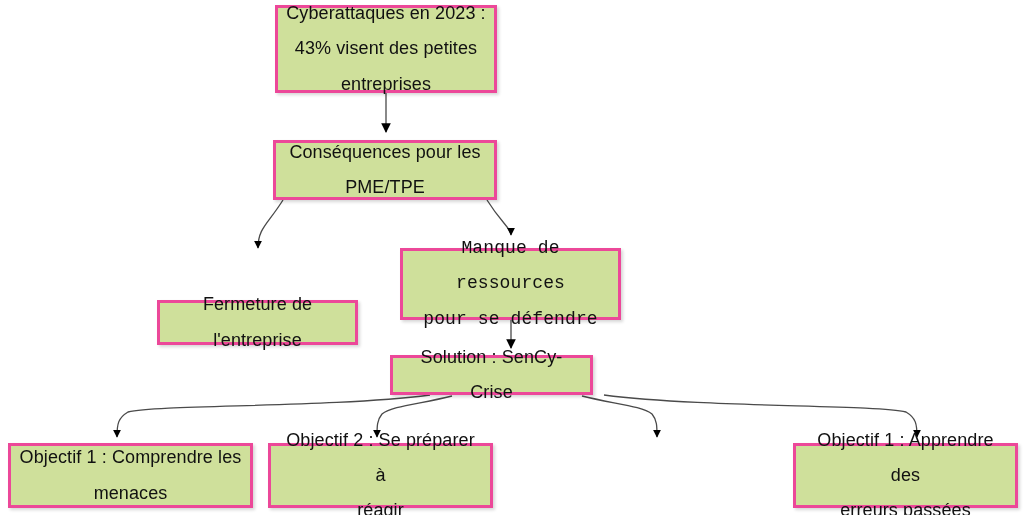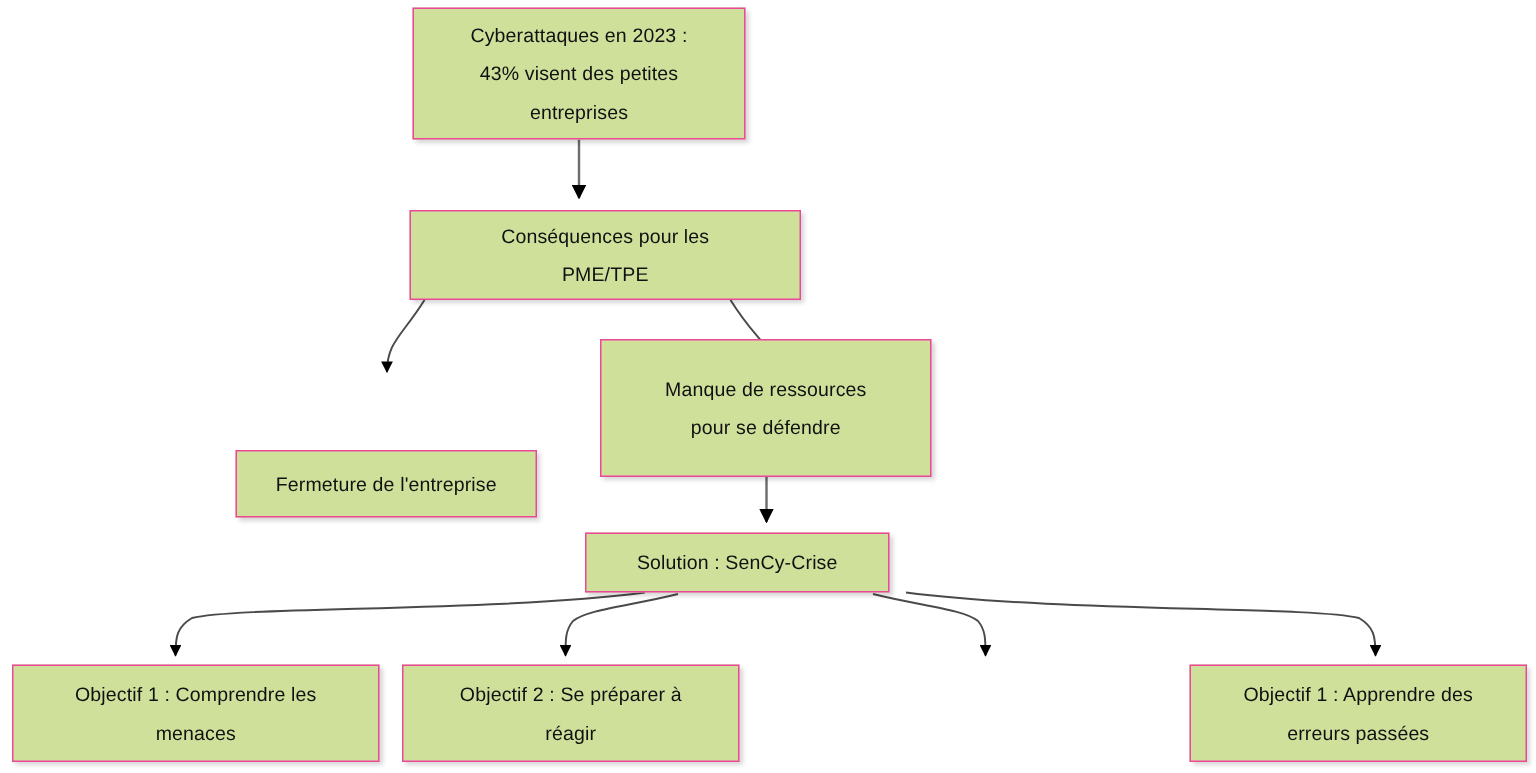--- a/index.html
+++ b/index.html
@@ -30,28 +30,28 @@
     top: 0;
     width: 1024px;
     height: 515px;
     pointer-events: none;
   }
 
   .node {
     position: absolute;
     box-sizing: border-box;
     background: #cfe09b;
-    border: 1px solid #ec4899;
+    border: 3px solid #ec4899;
     box-shadow: 2px 2px 3px rgba(0, 0, 0, 0.16);
     display: flex;
     align-items: center;
     justify-content: center;
     text-align: center;
     color: #111111;
-    font-size: 13px;
+    font-size: 18px;
     line-height: 1.95;
     padding: 0 8px;
     white-space: pre-line;
     letter-spacing: 0.1px;
   }
 
   .node-label {
     display: block;
     width: 100%;
     white-space: pre-line;
@@ -85,30 +85,30 @@
 
     <path d="M 604 395 C 704 408, 874 404, 906 412 C 916 418, 917 424, 917 437" fill="none" stroke="#4a4a4a" stroke-width="1.3" marker-end="url(#arrow)"></path>
   </svg>
 
   <div class="node" style="left:275px; top:5px; width:222px; height:88px;">
     <span class="node-label">Cyberattaques en 2023 :
 43% visent des petites
 entreprises</span>
   </div>
 
-  <div class="node" style="left:273px; top:140px; width:261px; height:60px;">
+  <div class="node" style="left:273px; top:140px; width:224px; height:60px;">
     <span class="node-label">Conséquences pour les
 PME/TPE</span>
   </div>
 
   <div class="node" style="left:157px; top:253px; width:201px; height:45px;margin-top:47px;">
     <span class="node-label">Fermeture de l'entreprise</span>
   </div>
 
-  <div class="node" style="left:400px; top:226px; width:221px; height:92px;">
+  <div class="node" style="left:400px; top:248px; width:221px; height:72px;font-family:Liberation Mono, monospace;">
     <span class="node-label">Manque de ressources
 pour se défendre</span>
   </div>
 
   <div class="node" style="left:390px; top:355px; width:203px; height:40px;">
     <span class="node-label">Solution : SenCy-Crise</span>
   </div>
 
   <div class="node" style="left:8px; top:443px; width:245px; height:65px;">
     <span class="node-label">Objectif 1 : Comprendre les

